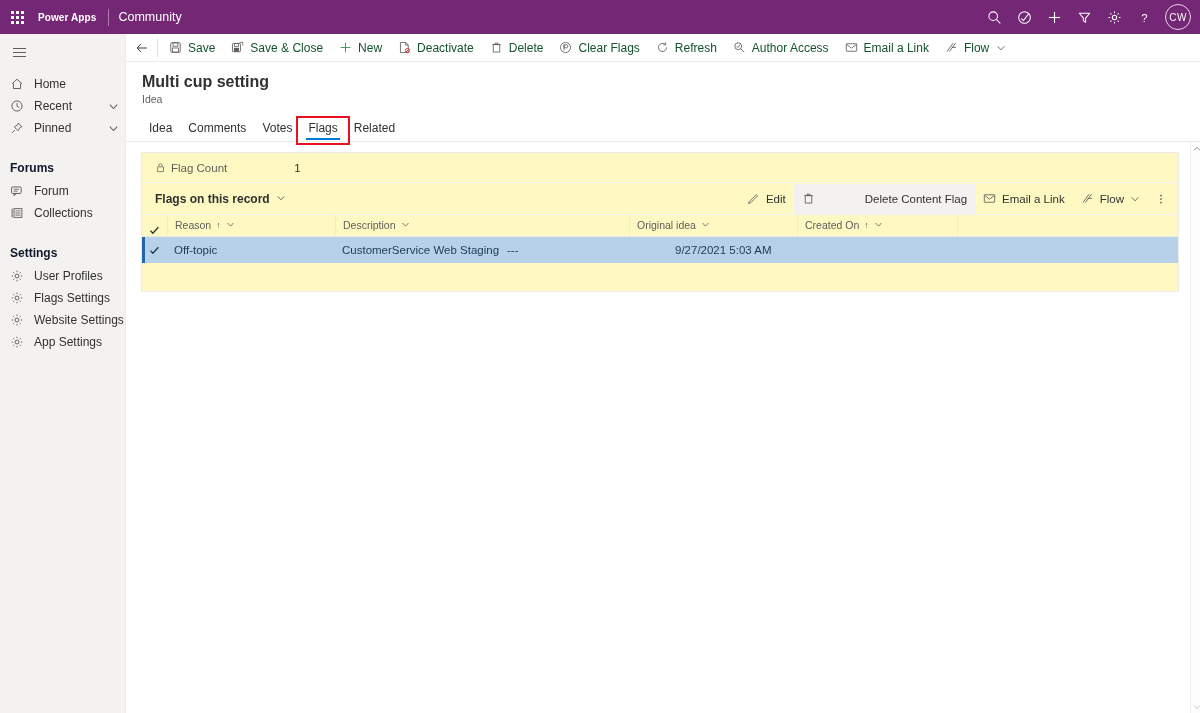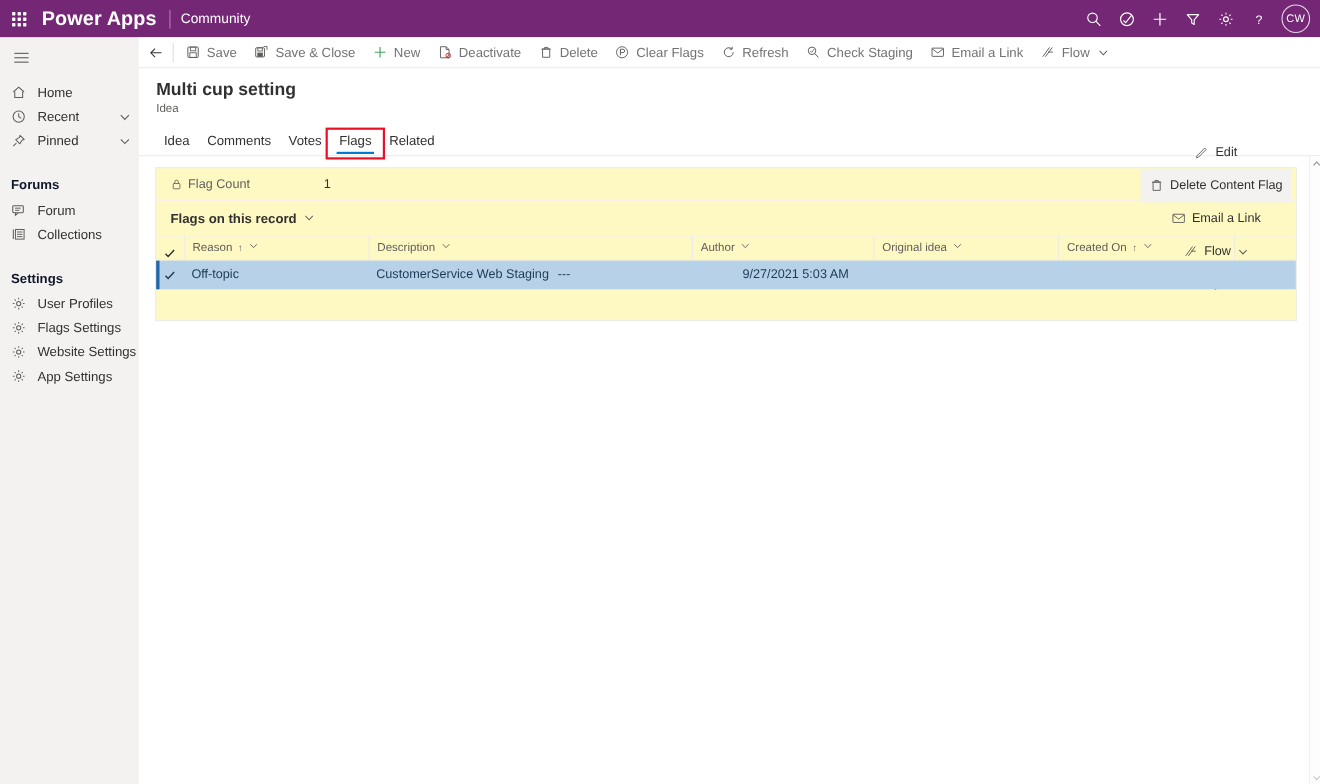--- a/index.html
+++ b/index.html
@@ -27,21 +27,21 @@
     cursor: pointer;
   }
   .waffle-grid {
     display: grid;
     grid-template-columns: repeat(3, 3px);
     grid-template-rows: repeat(3, 3px);
     gap: 2px;
   }
   .waffle-grid i { display:block; width:3px; height:3px; background:#fff; border-radius:0.5px; }
   .brand-name {
-    font-size: 18px; font-weight: bold; letter-spacing: .1px;
+    font-size: 10px; font-weight: bold; letter-spacing: .1px;
     margin-left: 4px; margin-right: 12px; cursor: pointer;
   }
   .brand-sep { width:1px; height:17px; background:#b07fb0; }
   .app-name { font-size: 12.5px; margin-left: 9px; cursor: pointer; }
   .brand-right {
     position: absolute; right: 4px; top: 0; height: 34px;
     display: flex; align-items: center;
   }
   .brand-icon {
     width: 30px; height: 34px;
@@ -114,21 +114,21 @@
   }
   .cmd-back {
     width: 28px; height: 26px;
     display: flex; align-items: center; justify-content: center;
     cursor: pointer;
   }
   .cmd-divider { width:1px; height:18px; background:#e1dfdd; margin:0 3px 0 1px; }
   .cmd-btn {
     height: 26px; display: flex; align-items: center;
     padding: 0 8px; cursor: pointer; white-space: nowrap;
-    font-size: 12px; color: #737373;
+    font-size: 12px; color: #14532d;
   }
   .cmd-btn .ci { margin-right: 6px; display:flex; align-items:center; }
   .cmd-btn .cchev { margin-left: 7px; display:flex; align-items:center; }
 
   
   .rec-head { padding: 11px 0 0 16px; }
   .rec-title { font-size: 16px; font-weight: bold; color: #323130; line-height: 18px; }
   .rec-sub { font-size: 10.5px; color: #605e5c; margin-top: 2px; }
 
   
@@ -183,27 +183,27 @@
   .grid-toolbar {
     height: 32px; display: flex; align-items: center;
     border-bottom: 1px solid #f3f2f1;
     padding-left: 13px;
   }
   .view-selector {
     display: flex; align-items: center; gap: 6px;
     font-size: 12px; font-weight: bold; color: #323130;
     cursor: pointer;
   }
-  .grid-cmds { margin-left: auto; display:flex; align-items:center; padding-right: 4px; flex-direction: column; }
+  .grid-cmds { margin-left: auto; display:flex; align-items:center; padding-right: 4px; }
   .gcmd {
     height: 30px; display: flex; align-items: center;
     padding: 0 8px; cursor: pointer; font-size: 11.5px; color:#323130;
     white-space: nowrap;
   }
-  .gcmd.active { background: #f3f2f1; }
+  .gcmd.active { background: #f3f2f1; gap: 44px; }
   .gcmd .ci { margin-right: 6px; display:flex; align-items:center; }
   .gcmd .cchev { margin-left: 6px; display:flex; align-items:center; }
   .gcmd.kebab { padding: 0 7px; }
 
   
   .grid-head {
     height: 22px; display: flex; align-items: flex-end;
     border-bottom: 1px solid #edebe9;
     font-size: 10.5px; color: #605e5c;
   }
@@ -577,21 +577,21 @@
       </div>
 
       <div class="cmd-btn">
         <span class="ci">
           <svg width="13" height="13" viewBox="0 0 16 16">
               <circle cx="6.4" cy="6.4" r="4.2" fill="none" stroke="#605e5c" stroke-width="1.1"></circle>
               <line x1="9.5" y1="9.5" x2="13.6" y2="13.8" stroke="#605e5c" stroke-width="1.1"></line>
               <path d="M4.5 6.6 L6 8.1 L8.6 4.6" fill="none" stroke="#605e5c" stroke-width="1"></path>
             </svg>
         </span>
-        <span>Check Staging</span>
+        <span>Author Access</span>
       </div>
 
       <div class="cmd-btn">
         <span class="ci">
           <svg width="13" height="13" viewBox="0 0 16 16">
               <rect x="1.6" y="3.4" width="12.8" height="9.2" rx="0.6" fill="none" stroke="#605e5c" stroke-width="1.05"></rect>
               <path d="M1.6 4 L8 8.8 L14.4 4" fill="none" stroke="#605e5c" stroke-width="1.05"></path>
             </svg>
         </span>
         <span>Email a Link</span>
@@ -728,28 +728,20 @@
             </span>
           </div>
           <div class="gh-cell c-desc">
             <span>Description</span>
             <span>
               <svg width="9" height="9" viewBox="0 0 12 12">
                   <path d="M2 4 L6 8.2 L10 4" fill="none" stroke="#605e5c" stroke-width="1.1"></path>
                 </svg>
             </span>
           </div>
-          <div class="gh-cell c-author">
-            <span>Author</span>
-            <span>
-              <svg width="9" height="9" viewBox="0 0 12 12">
-                  <path d="M2 4 L6 8.2 L10 4" fill="none" stroke="#605e5c" stroke-width="1.1"></path>
-                </svg>
-            </span>
-          </div>
           <div class="gh-cell c-orig">
             <span>Original idea</span>
             <span>
               <svg width="9" height="9" viewBox="0 0 12 12">
                   <path d="M2 4 L6 8.2 L10 4" fill="none" stroke="#605e5c" stroke-width="1.1"></path>
                 </svg>
             </span>
           </div>
           <div class="gh-cell c-created">
             <span>Created On</span>

